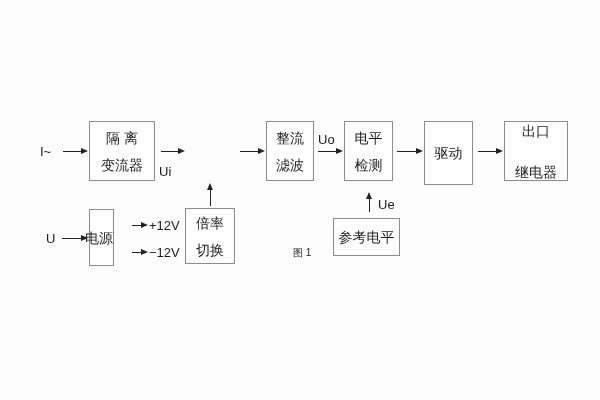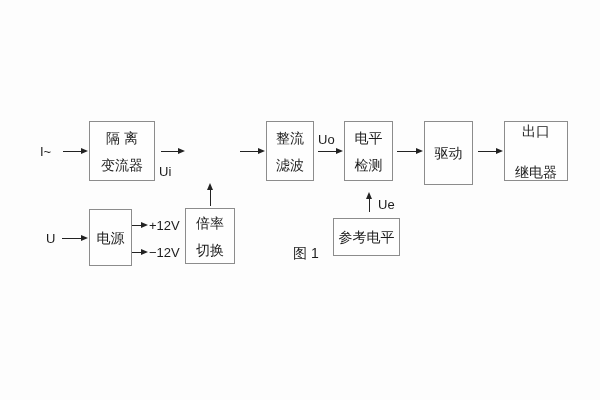--- a/index.html
+++ b/index.html
@@ -46,21 +46,21 @@
   }
   
   .vl { position: absolute; width: 1px; background: #222222; }
   .vl::before {
     content: ""; position: absolute; top: -7px; left: -3px;
     width: 0; height: 0;
     border-left: 3.5px solid transparent;
     border-right: 3.5px solid transparent;
     border-bottom: 7px solid #222222;
   }
-  .caption { position: absolute; color: #1c1c1c; font-size: 14px; line-height: 16px; white-space: nowrap; }
+  .caption { position: absolute; color: #1c1c1c; font-size: 10px; line-height: 16px; white-space: nowrap; }
 </style>
 </head>
 <body>
 
 <div id="stage">
 
   <div class="box" style="left:89px; top:121px; width:66px; height:60px;">
     <span>隔 离</span>
     <span>变流器</span>
   </div>
@@ -78,21 +78,21 @@
 
   <div class="box" style="left:424px; top:121px; width:49px; height:64px;">
     <span>驱动</span>
   </div>
 
   <div class="box" style="left:504px; top:121px; width:64px; height:60px;gap:27px;">
     <span>出口</span>
     <span>继电器</span>
   </div>
 
-  <div class="box" style="left:89px; top:209px; width:43px; height:57px;">
+  <div class="box" style="left:89px; top:209px; width:25px; height:57px;align-items:flex-end;">
     <span>电源</span>
   </div>
 
   <div class="box" style="left:185px; top:208px; width:50px; height:56px;">
     <span>倍率</span>
     <span>切换</span>
   </div>
 
   <div class="box" style="left:333px; top:218px; width:67px; height:38px;">
     <span>参考电平</span>

